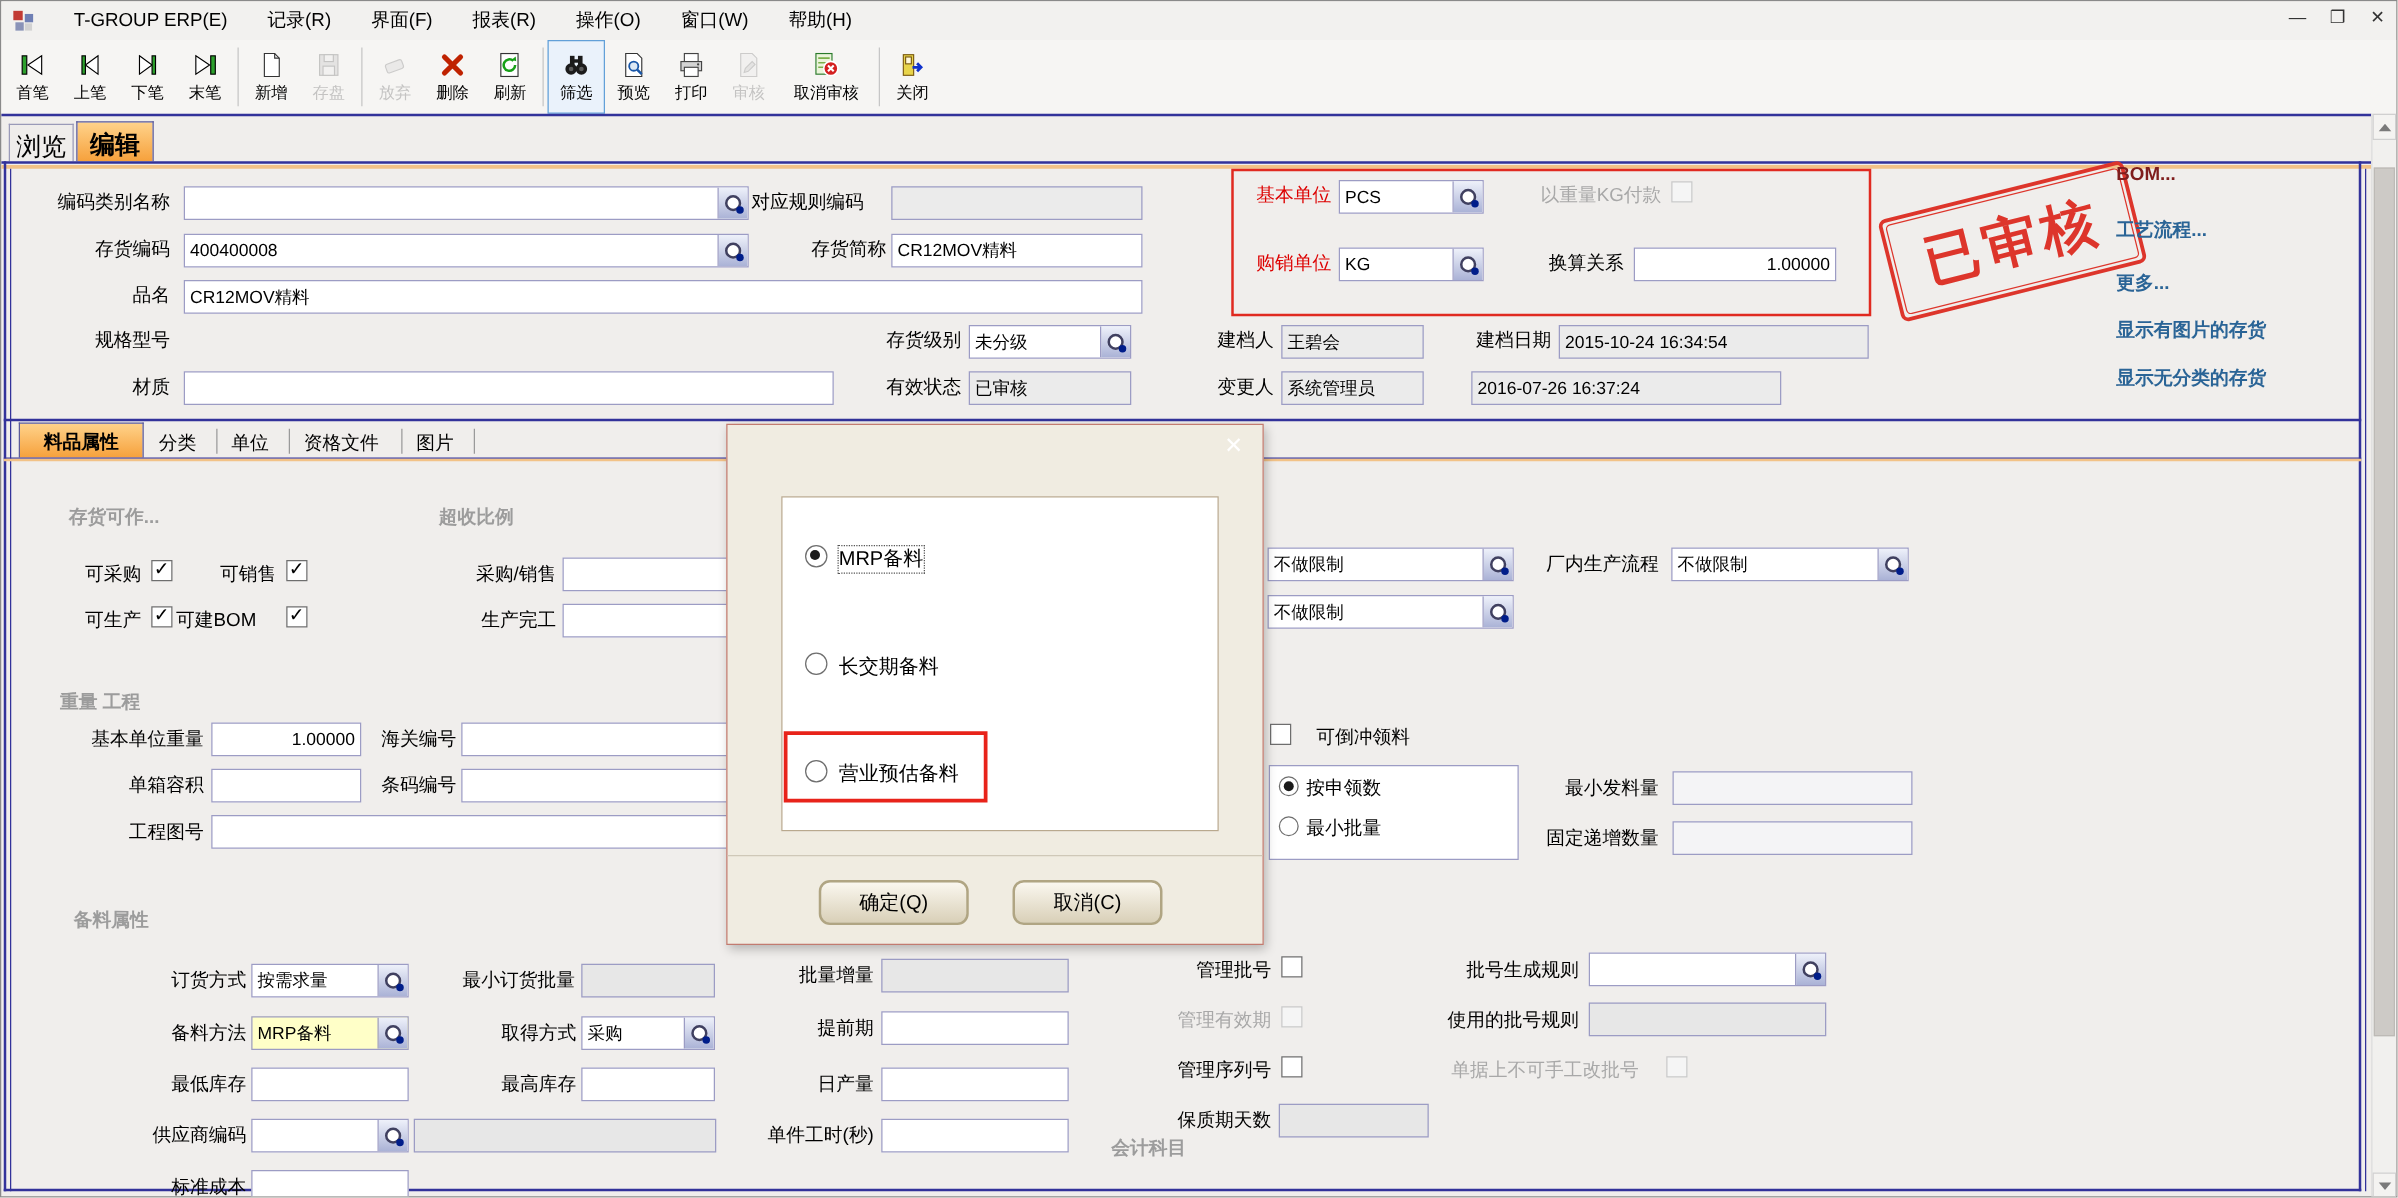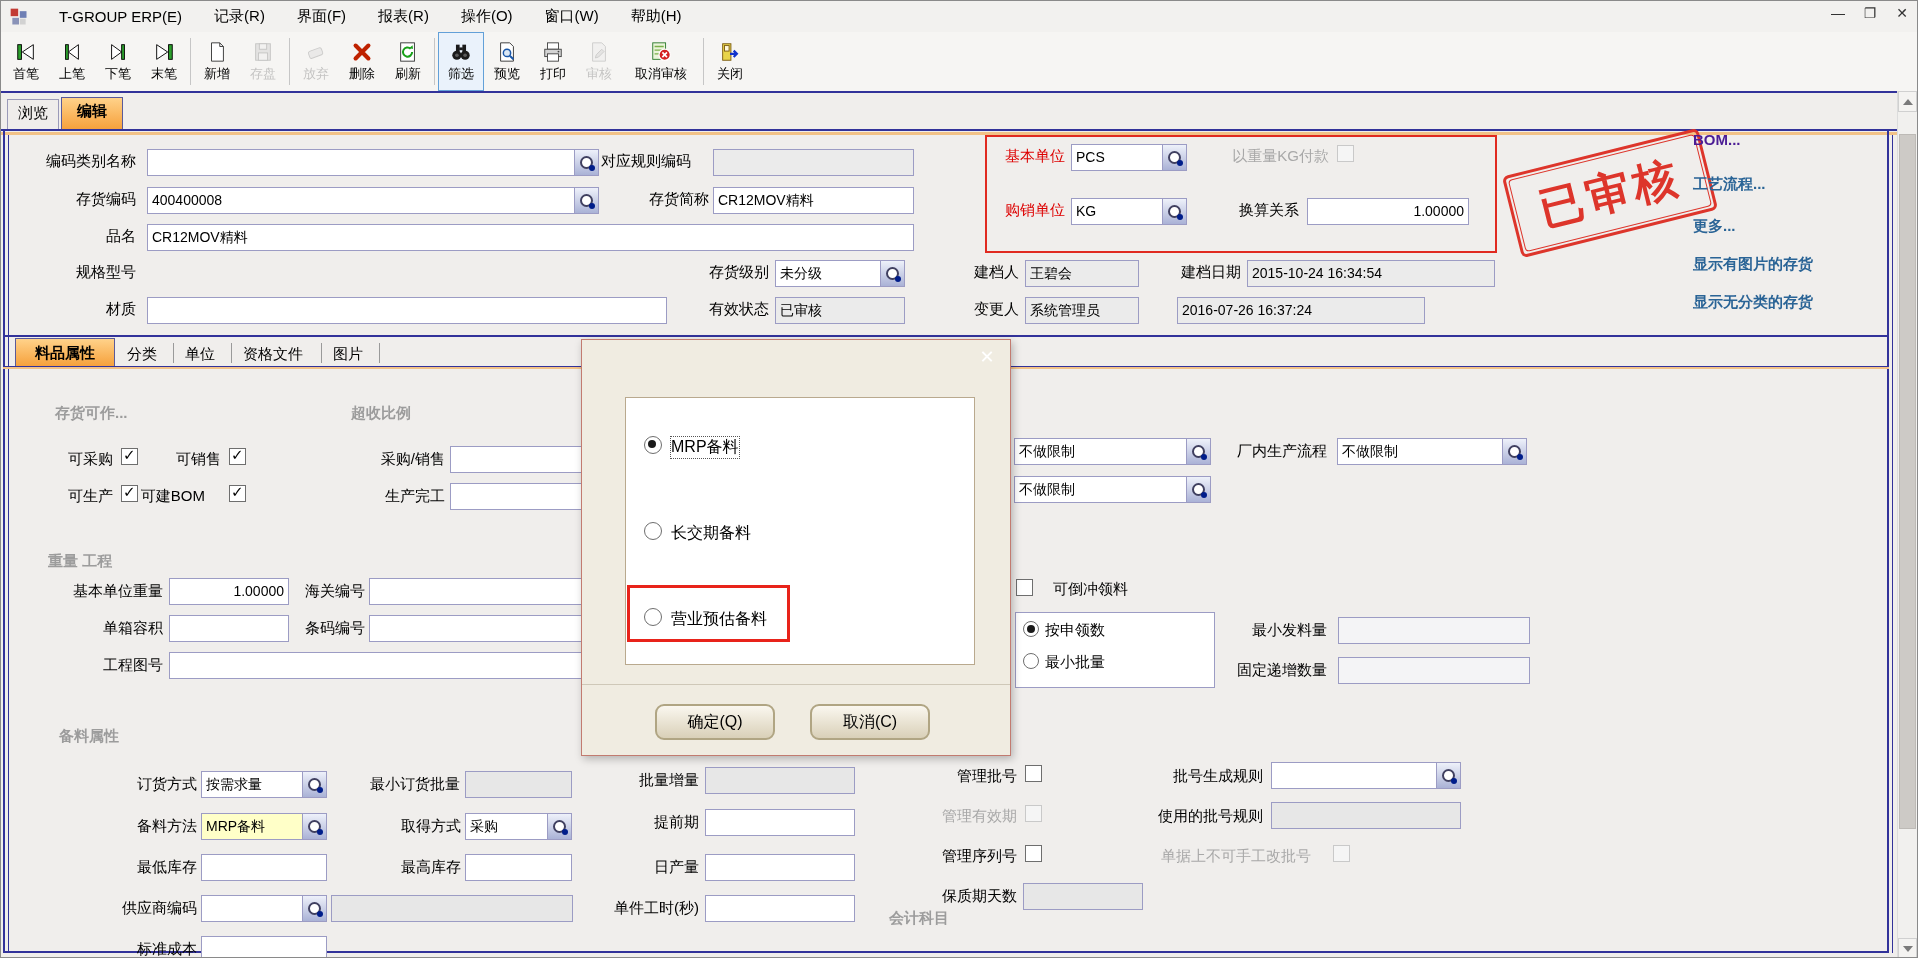--- a/index.html
+++ b/index.html
@@ -14,21 +14,21 @@
   .toolbar{position:absolute;left:0;top:31px;width:100%;height:59px;background:#f6f5f3;display:flex;align-items:stretch;padding-left:2px;}
   .tbtn{width:46px;display:flex;flex-direction:column;align-items:center;justify-content:center;gap:1px;font-size:13px;white-space:nowrap;border:1px solid transparent;box-sizing:border-box;}
   .tbtn .ticon{width:24px;height:24px;display:flex;align-items:center;justify-content:center;}
   .tbtn.wide{width:78px;}
   .tbtn.disabled{opacity:.45;color:#888;}
   .tbtn.active{border:1px solid #62a0d8;background:#eaf2fb;}
   .tsep{width:1px;background:#c6c6c6;margin:6px 3px;}
   .navyline{position:absolute;background:#32329a;}
   .orangeline{position:absolute;background:#f2c287;}
   
-  .vtab{position:absolute;font-size:15px;text-align:center;border:1px solid #9a9ab8;border-bottom:none;background:#efedeb;padding-top:4px;box-sizing:border-box;}
+  .vtab{position:absolute;font-size:20px;text-align:center;border:1px solid #9a9ab8;border-bottom:none;background:#efedeb;padding-top:4px;box-sizing:border-box;}
   .vtab.active{background:linear-gradient(#ffd28a,#f6a13c);font-weight:bold;border-color:#5a5a9a;}
   
   .lbl{position:absolute;text-align:right;white-space:nowrap;font-size:15px;}
   .lbl-l{position:absolute;text-align:left;white-space:nowrap;font-size:15px;}
   .red{color:#dd0000;}
   .gray{color:#a8a8a8;}
   .sect{position:absolute;font-weight:bold;font-size:15px;color:#9c9c9c;white-space:nowrap;}
   .fld{position:absolute;background:#fff;border:1px solid #9c9cc4;box-sizing:border-box;height:27px;font-size:14px;overflow:hidden;white-space:nowrap;}
   .fld .val{position:absolute;left:4px;top:4px;right:4px;}
   .fld.num .val{text-align:right;}
@@ -44,21 +44,21 @@
   .cb.checked::after{content:"✓";position:absolute;left:1px;top:-3px;font-size:15px;font-weight:bold;color:#000;}
   .cb.dis{border-color:#c9c9c9;background:#f5f5f5;}
   .rad{position:absolute;width:16px;height:16px;border-radius:50%;background:#fff;border:1px solid #6e6e6e;box-sizing:border-box;}
   .rad.sel::after{content:"";position:absolute;left:3px;top:3px;width:8px;height:8px;border-radius:50%;background:#1a1a1a;}
   .groupbox{position:absolute;background:#fff;border:1px solid #9c9cc4;box-sizing:border-box;}
   
   .redbox{position:absolute;border:2px solid #e02a20;box-sizing:border-box;}
   .stamp{position:absolute;left:1508px;top:150px;width:196px;height:78px;transform:rotate(-14deg);border:3px solid #dd352b;border-radius:6px;color:#dd352b;font-size:44px;font-weight:bold;letter-spacing:4px;display:flex;align-items:center;justify-content:center;}
   .stamp::after{content:"";position:absolute;inset:2px;border:1px solid #dd352b;border-radius:4px;}
   .slink{position:absolute;left:1692px;font-size:15px;font-weight:bold;color:#2a6496;white-space:nowrap;cursor:pointer;}
-  .slink.navy{color:#4c1d95;text-align:center;}
+  .slink.navy{color:#7f1d1d;text-align:center;}
   
   .dtab-active{position:absolute;background:linear-gradient(#ffd28a,#f6a13c);border:1px solid #5a5a9a;border-bottom:none;font-weight:bold;font-size:15px;text-align:center;padding-top:5px;box-sizing:border-box;}
   .dtab{position:absolute;font-size:15px;white-space:nowrap;padding-top:7px;}
   .dsep{position:absolute;width:1px;height:20px;background:#9a9a9a;}
   
   .dialog{position:absolute;left:580px;top:338px;width:430px;height:417px;background:#f0ece1;border:1px solid #c27b70;box-shadow:2px 3px 8px rgba(0,0,0,.25);box-sizing:border-box;}
   .dlg-title{position:absolute;left:0;top:0;right:0;height:36px;background:#c5382e;color:#fff;font-size:16px;display:flex;align-items:center;padding-left:14px;box-sizing:border-box;}
   .dlg-close{position:absolute;right:10px;top:6px;width:26px;height:24px;color:#fff;font-size:18px;text-align:center;}
   .dlg-list{position:absolute;left:43px;top:57px;width:348px;height:266px;background:#fff;border:1px solid #b9a98e;}
   .dlg-opt-label{position:absolute;font-size:16px;white-space:nowrap;}

